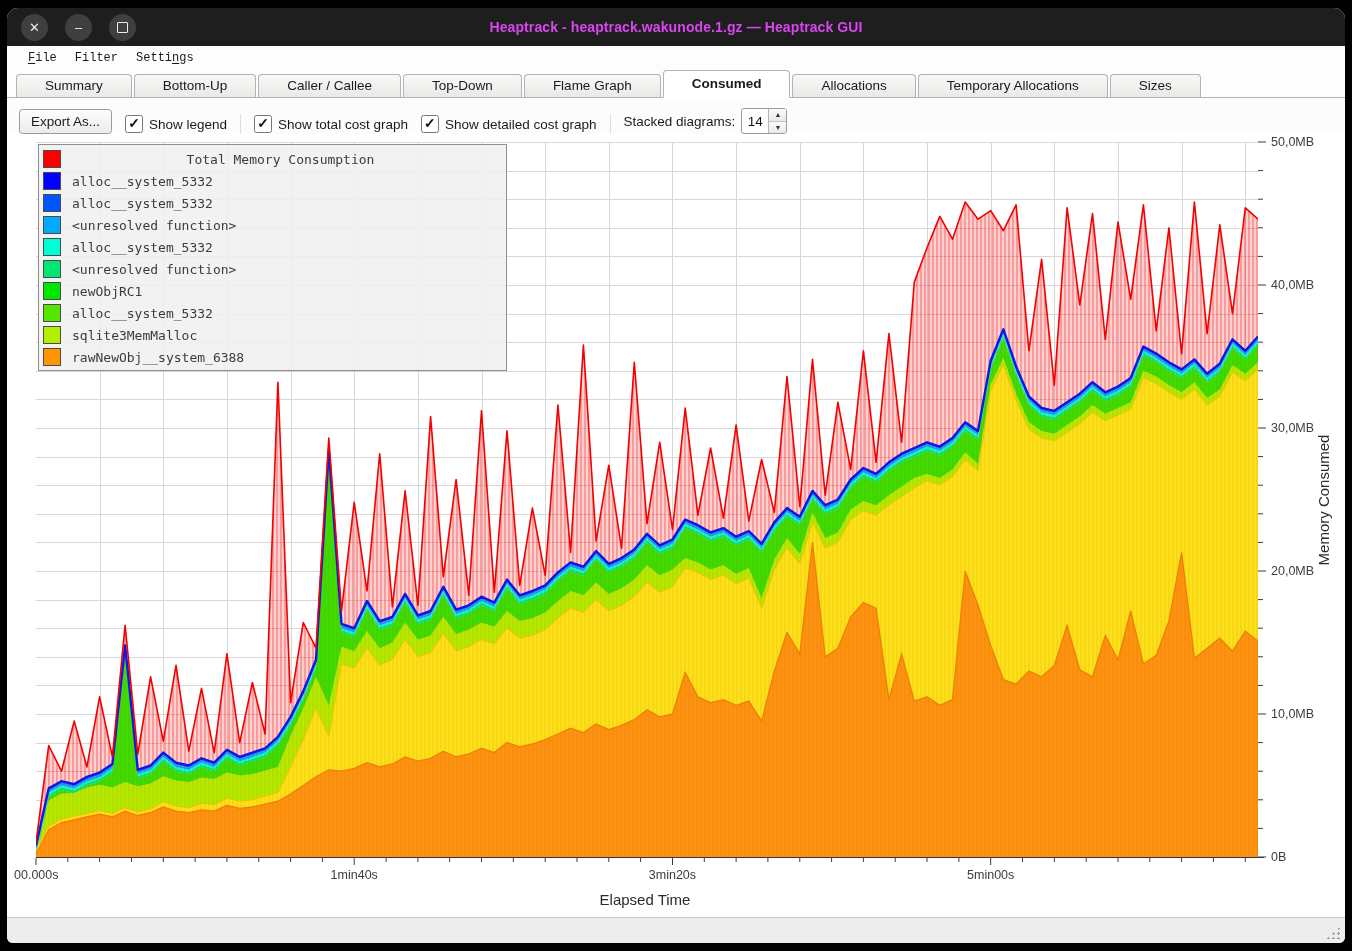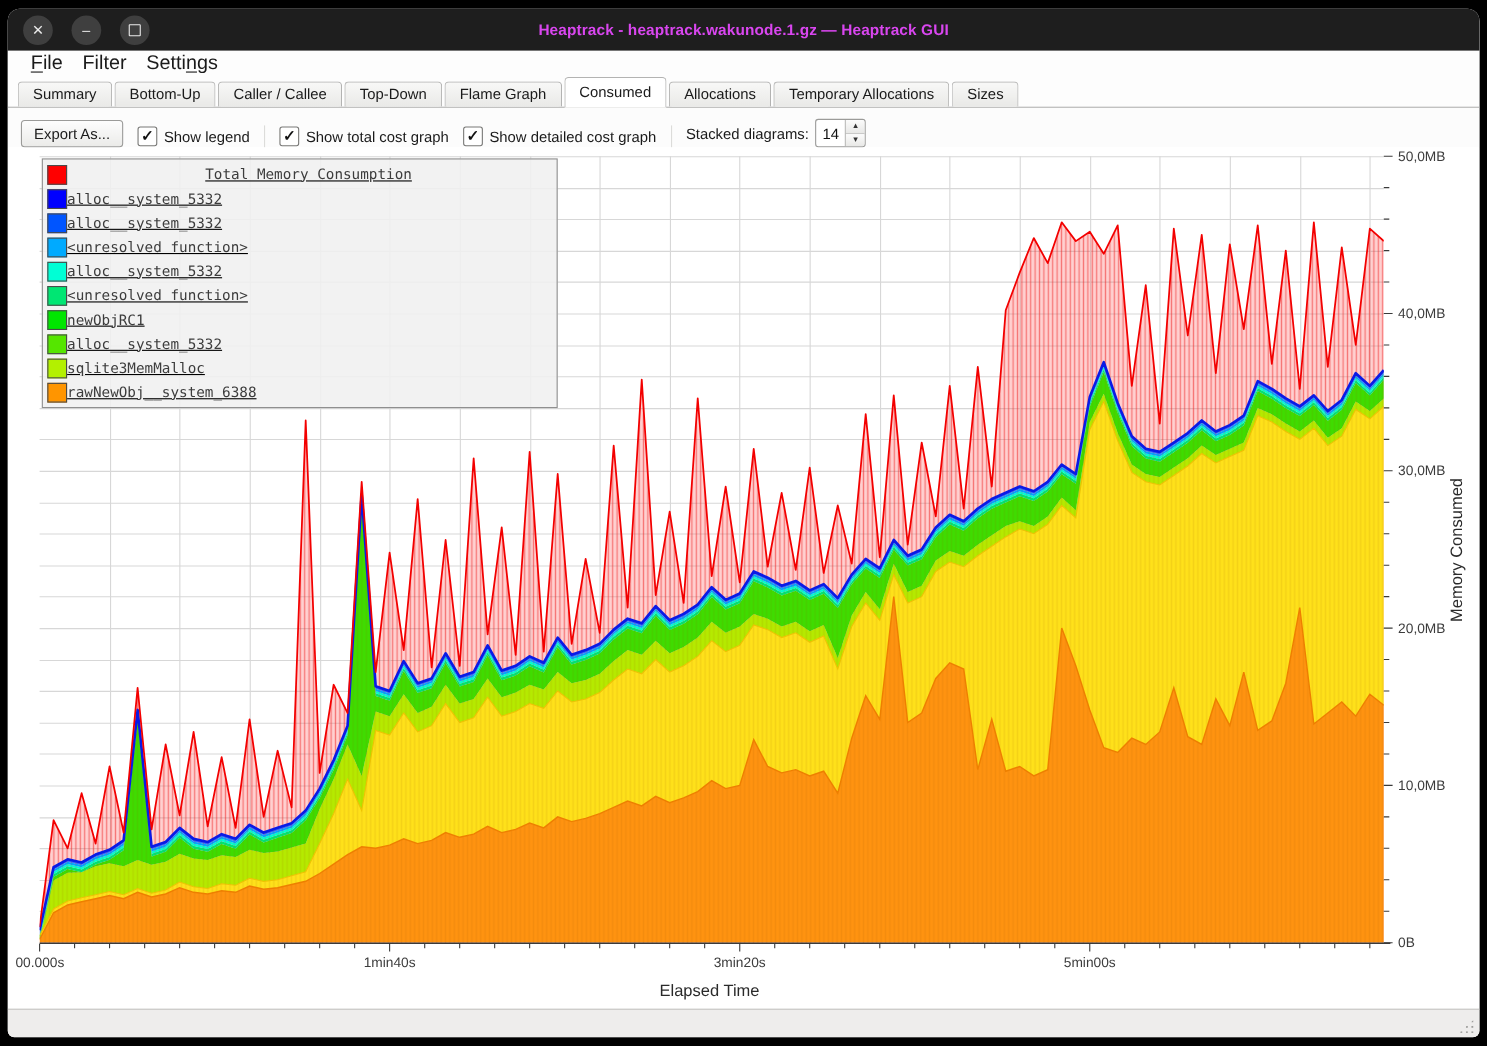--- a/index.html
+++ b/index.html
@@ -7,32 +7,32 @@
   .window{position:absolute;left:7px;top:8px;width:1338px;height:935px;background:#fff;
     border-radius:11px 11px 6px 6px;overflow:hidden;display:flex;flex-direction:column;}
   
   .titlebar{height:38px;background:#1e1e1e;position:relative;display:flex;align-items:center;flex:0 0 auto;}
   .winbtns{position:absolute;left:14px;top:0;height:38px;display:flex;align-items:center;gap:17px;}
   .winbtn{width:27px;height:27px;border-radius:50%;background:#3f3f3f;display:flex;align-items:center;
     justify-content:center;color:#ececec;font-size:13px;cursor:default;}
   .winbtn .sq{width:9px;height:9px;border:1.6px solid #ececec;border-radius:1px;}
   .wtitle{width:100%;text-align:center;color:#d946ef;font-weight:bold;font-size:14px;letter-spacing:.1px;}
   
-  .menubar{height:24px;background:#fdfdfd;display:flex;align-items:flex-end;padding-left:12px;flex:0 0 auto;
-    font-size:18px;color:#1a1a1a;}
+  .menubar{height:24px;background:#fdfdfd;display:flex;align-items:center;padding-left:12px;flex:0 0 auto;
+    font-size:12px;color:#1a1a1a;font-family:Liberation Mono, monospace;}
   .menuitem{padding:2px 9px;border-radius:3px;}
   .menuitem u{text-decoration:underline;text-underline-offset:2px;}
   
   .tabbar{height:27px;background:#fdfdfd;display:flex;align-items:flex-end;padding-left:9px;
     border-bottom:1px solid #b3b3b2;flex:0 0 auto;position:relative;}
-  .tab{height:22px;line-height:22px;padding:0 13px;font-size:13.5px;color:#1a1a1a;
+  .tab{height:22px;line-height:22px;padding:0 28px;font-size:13.5px;color:#1a1a1a;
     background:linear-gradient(#f8f8f7,#e9e9e7);border:1px solid #b3b3b2;border-bottom:none;
     border-radius:4px 4px 0 0;margin-right:2px;white-space:nowrap;}
   .tab.active{height:26px;line-height:26px;background:#fff;position:relative;z-index:2;
-    margin-bottom:-1px;border-bottom:1px solid #fff;border-radius:4px 4px 0 0;}
+    margin-bottom:-1px;border-bottom:1px solid #fff;border-radius:4px 4px 0 0;font-weight:bold;}
   
   .toolbar{height:36px;background:#fcfcfc;display:flex;align-items:flex-end;padding:0 12px;gap:13px;
     flex:0 0 auto;font-size:13.5px;color:#1a1a1a;}
   .btn{padding:4px 11px;font-size:13.5px;color:#1a1a1a;background:linear-gradient(#fdfdfd,#ebebe9);
     border:1px solid #9b9b99;border-radius:3.5px;white-space:nowrap;}
   .cbgroup{display:flex;align-items:center;gap:6px;white-space:nowrap;}
   .cb{width:16px;height:16px;border:1px solid #787876;border-radius:2.5px;background:#fff;
     display:inline-flex;align-items:center;justify-content:center;}
   .cb .tick{font-size:14px;line-height:12px;color:#111;font-weight:bold;margin-top:-2px;}
   .tsep{width:1px;height:20px;background:#dcdcda;}
@@ -43,23 +43,23 @@
   .spinbtns{display:flex;flex-direction:column;width:17px;border-left:1px solid #b5b5b3;}
   .spinbtns span{flex:1;display:flex;align-items:center;justify-content:center;font-size:7px;color:#333;
     background:linear-gradient(#fbfbfb,#e8e8e6);}
   .spinbtns span:first-child{border-bottom:1px solid #c4c4c2;}
   
   .chartpanel{flex:1;position:relative;background:#fff;}
   .chartpanel svg{position:absolute;left:0;top:0;}
   
   .legend{position:absolute;left:31px;top:10px;width:467px;background:rgba(240,240,240,0.87);
     border:1px solid #8f8f8f;padding:3px 0 2px 0;z-index:5;}
-  .lrow{display:flex;align-items:center;height:22px;padding:0 6px 0 4px;text-decoration:underline;}
+  .lrow{display:flex;align-items:center;height:22px;padding:0 6px 0 4px;}
   .chip{width:16px;height:16px;border:1px solid #4a4a4a;flex:0 0 auto;}
-  .llabel{font-family:"DejaVu Sans Mono","Liberation Mono",monospace;font-size:13px;
+  .llabel{margin-left:11px;font-family:"DejaVu Sans Mono","Liberation Mono",monospace;font-size:13px;
     color:#3c3c3c;white-space:pre;}
   .lrow.title .llabel{flex:1;text-align:center;margin-left:0;}
   
   .statusbar{height:25px;background:#eeedec;border-top:1px solid #c6c5c3;position:relative;flex:0 0 auto;}
   .grip{position:absolute;right:4px;bottom:4px;width:15px;height:13px;
     background-image:radial-gradient(#9c9c9a 1px,transparent 1.3px);background-size:5px 5px;
     clip-path:polygon(100% 0,100% 100%,0 100%);}
 </style>
 </head>
 <body>

